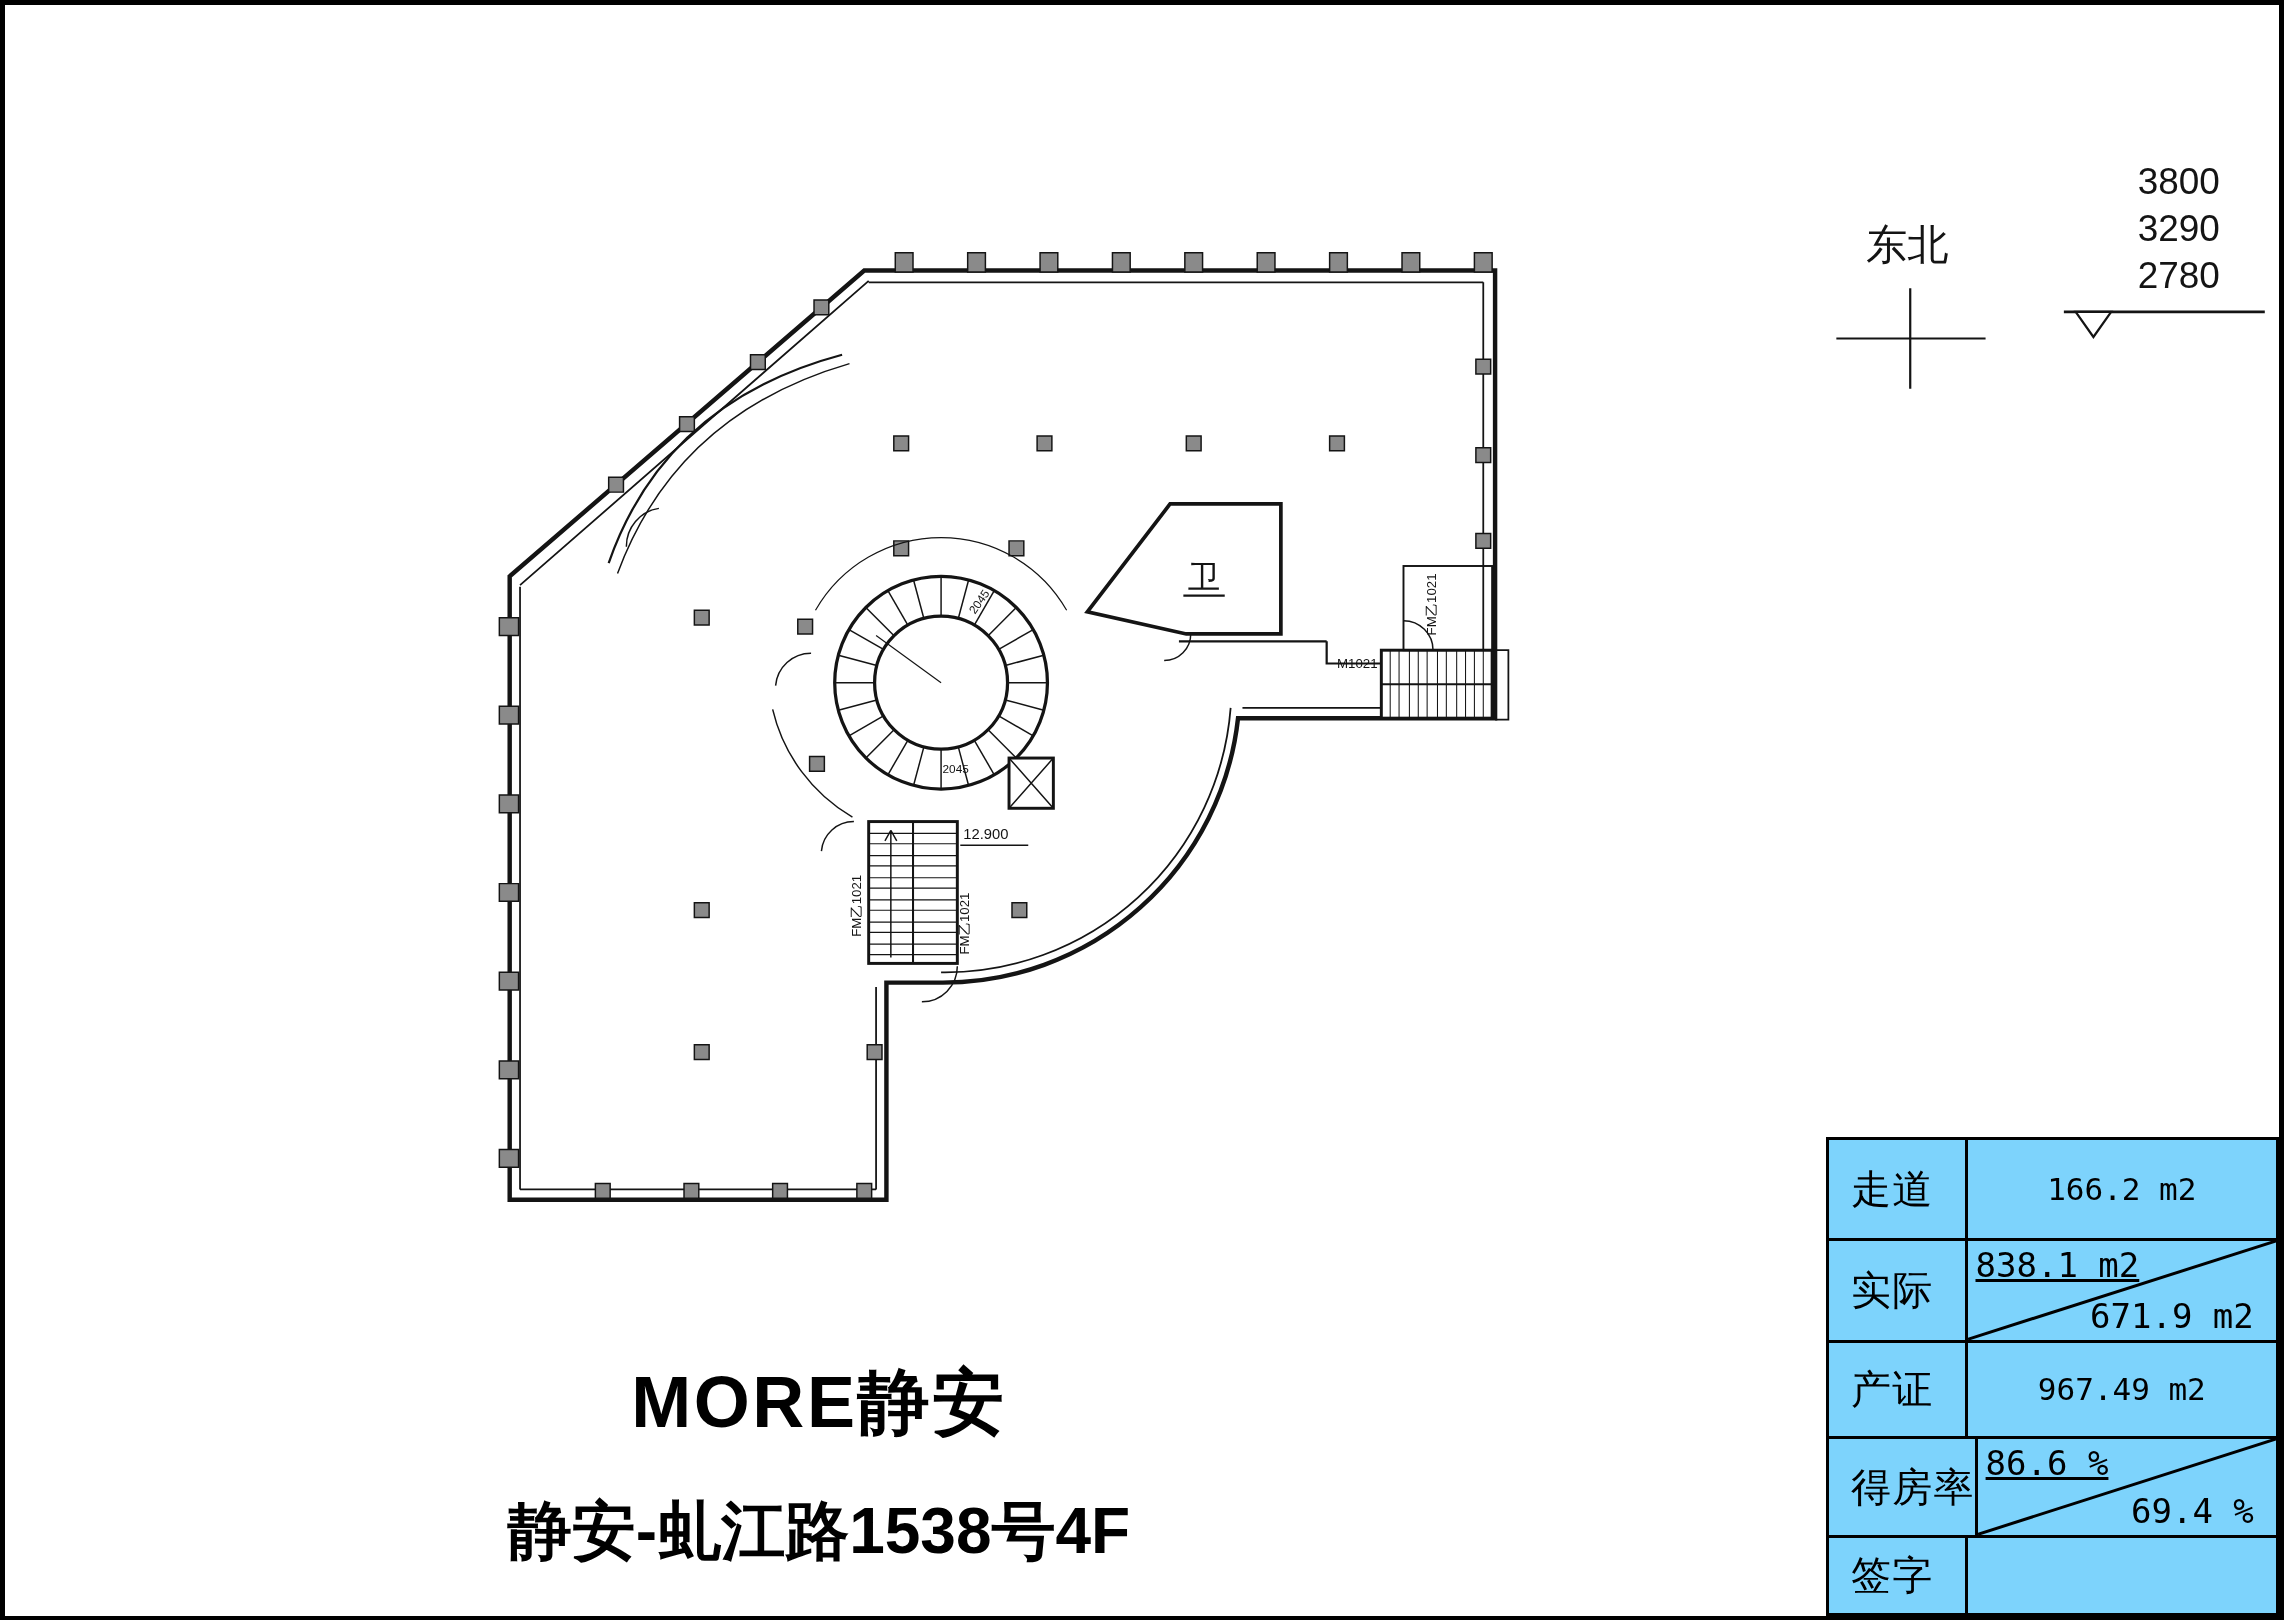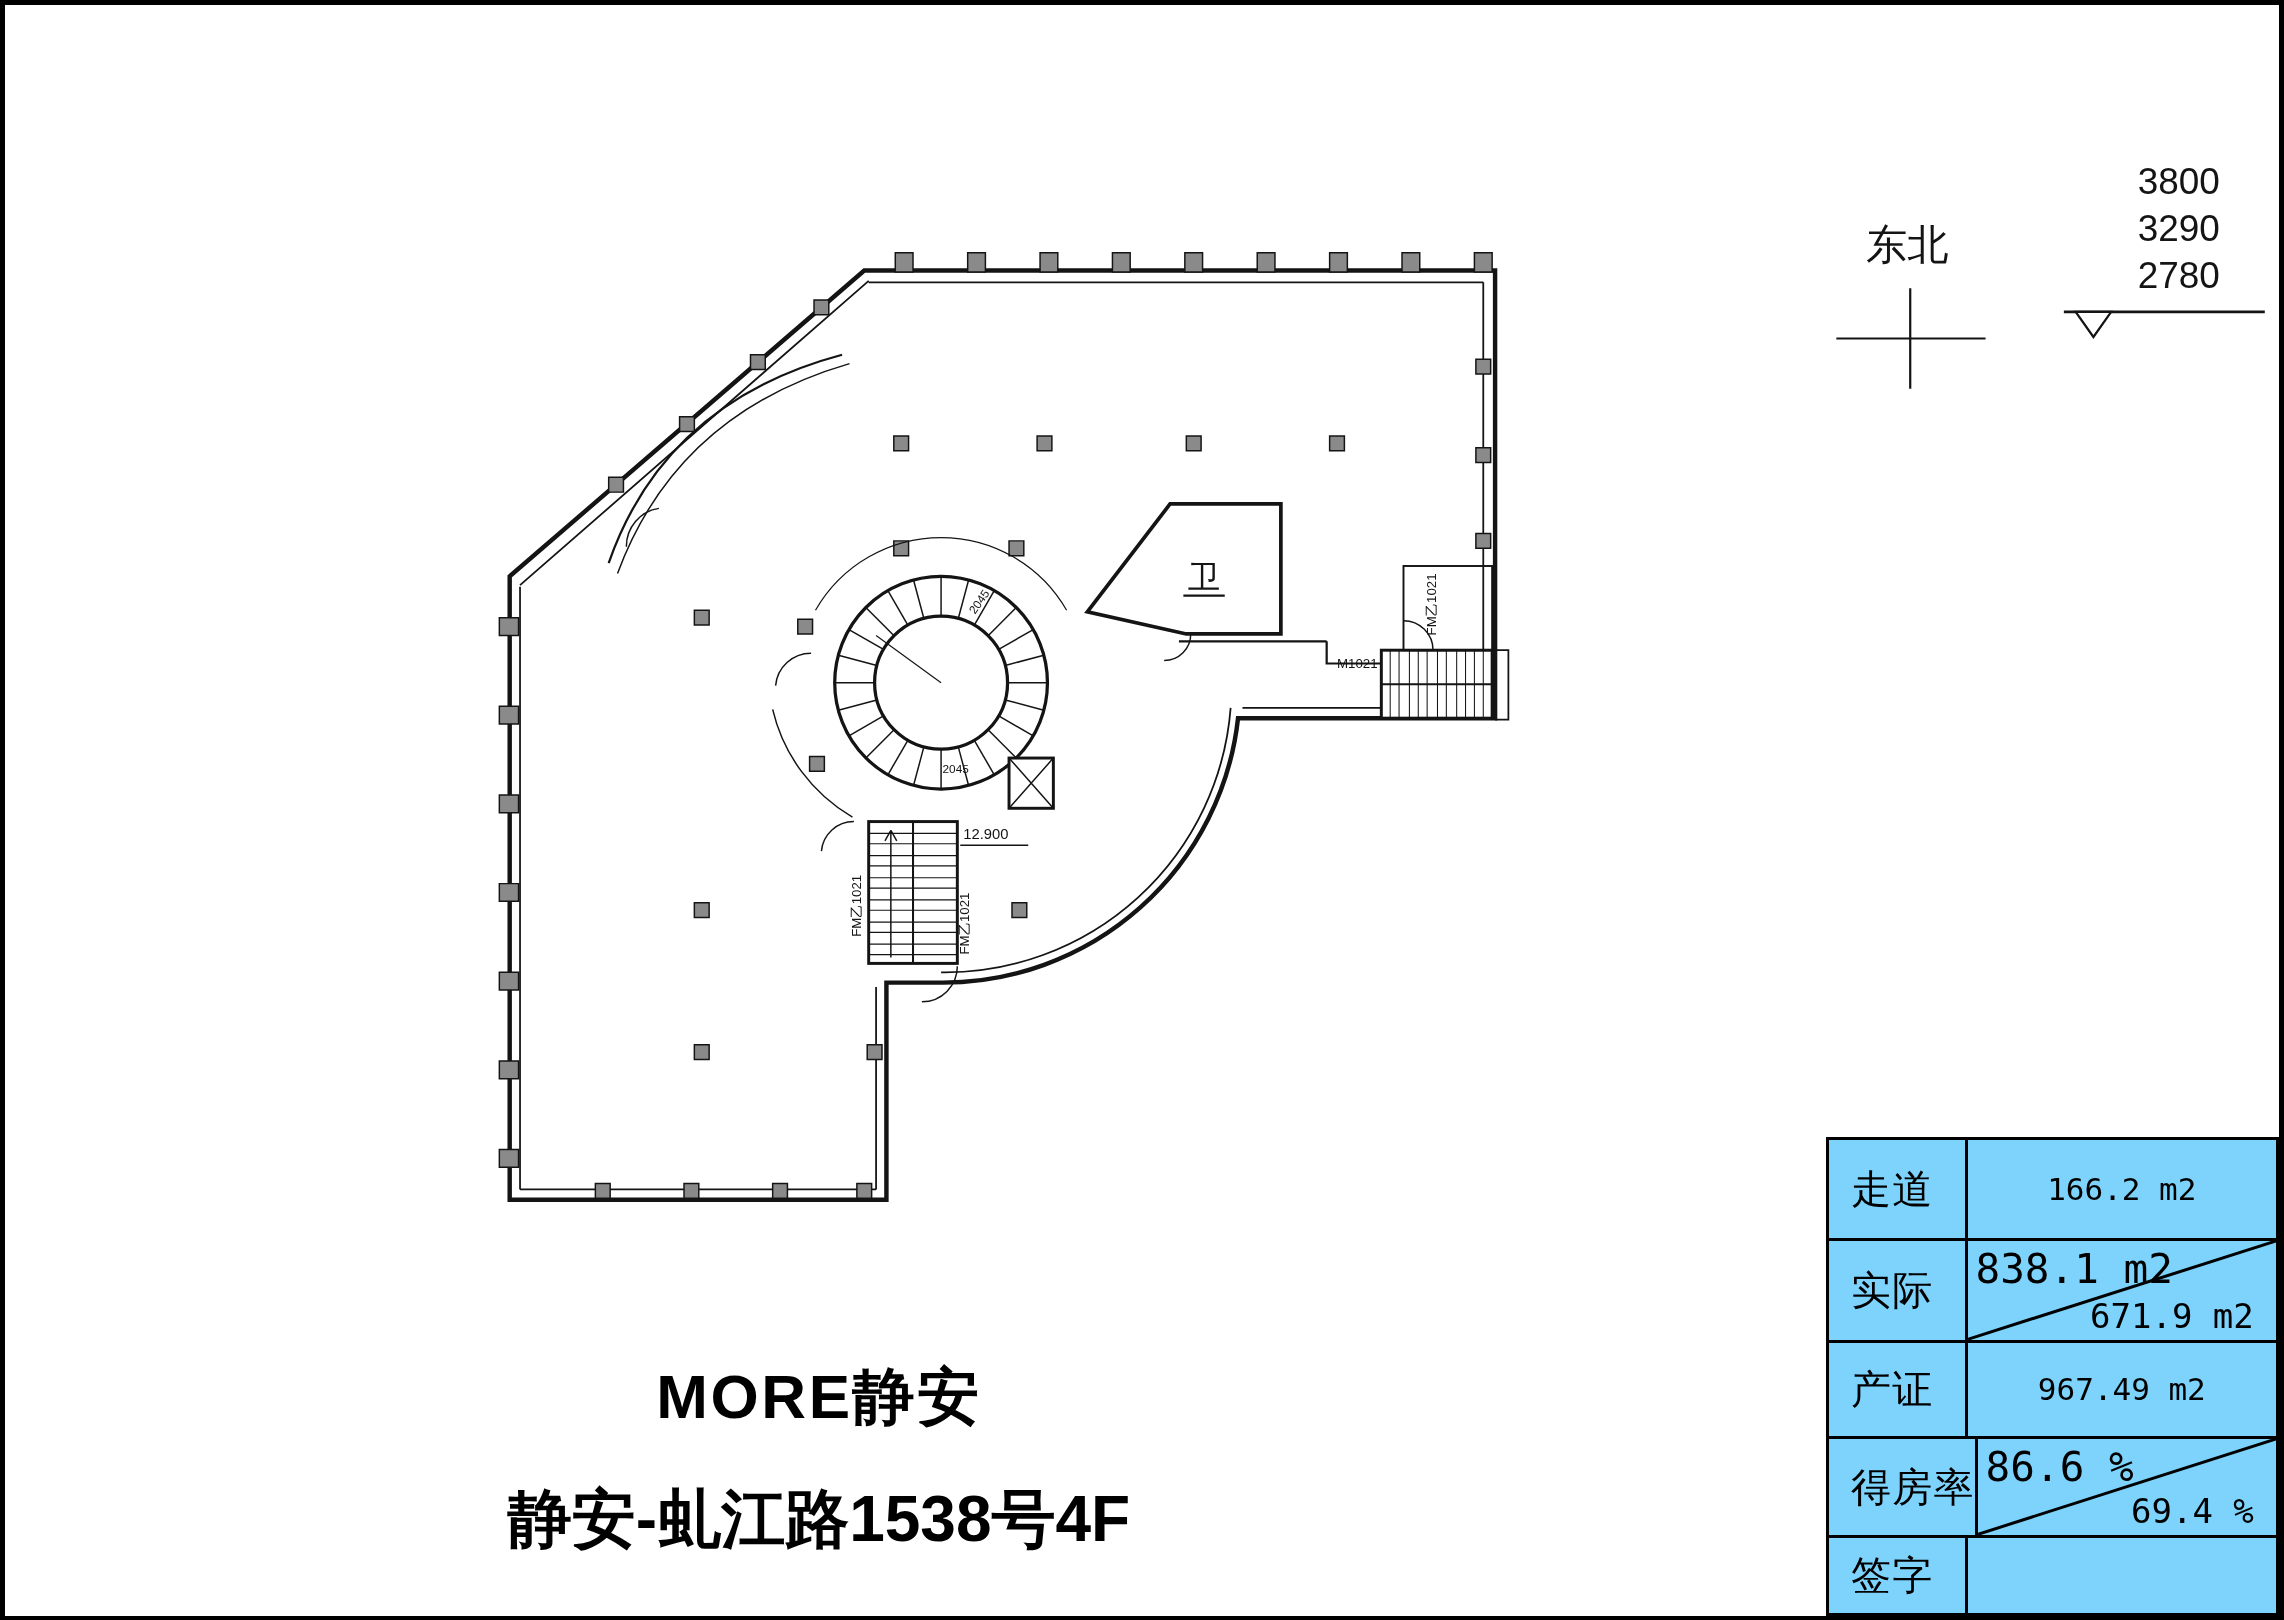--- a/index.html
+++ b/index.html
@@ -20,28 +20,28 @@
   .at-row{display:grid;grid-template-columns:96fr 213fr;border-top:3.2px solid #000;min-height:0;}
   .at-row:first-child{border-top:none;}
   .at-label{
     border-right:3.2px solid #000;display:flex;align-items:center;
     padding-left:22px;font-size:40px;letter-spacing:1.3px;white-space:nowrap;
   }
   .at-value{
     position:relative;display:flex;align-items:center;justify-content:center;
     font-family:"DejaVu Sans Mono","Liberation Mono",monospace;font-size:31px;white-space:nowrap;border-radius:17px;
   }
-  .at-value.split .tl{position:absolute;top:3.9px;left:7.7px;font-size:41px;}
+  .at-value.split .tl{position:absolute;top:3.9px;left:7.7px;font-size:34px;text-decoration:underline;}
   .at-value.split .br{position:absolute;bottom:3.9px;right:22px;font-size:34px;margin-top:39px;}
   .diag{position:absolute;inset:0;width:100%;height:100%;}
   .diag line{stroke:#000;stroke-width:3px;}
 
   
   .titles{position:absolute;left:232px;top:1355px;width:1174px;text-align:center;}
-  .title-main{font-size:62px;font-weight:700;letter-spacing:2.6px;white-space:nowrap;}
+  .title-main{font-size:72px;font-weight:700;letter-spacing:2.6px;white-space:nowrap;}
   .title-sub{font-size:64px;font-weight:700;margin-top:37px;white-space:nowrap;}
 </style>
 </head>
 <body>
 
 <div class="page">
 
   <svg class="plan" viewBox="0 0 1546 1097">
     <defs>
       <line id="tread" x1="682" y1="462" x2="709" y2="462"></line>

